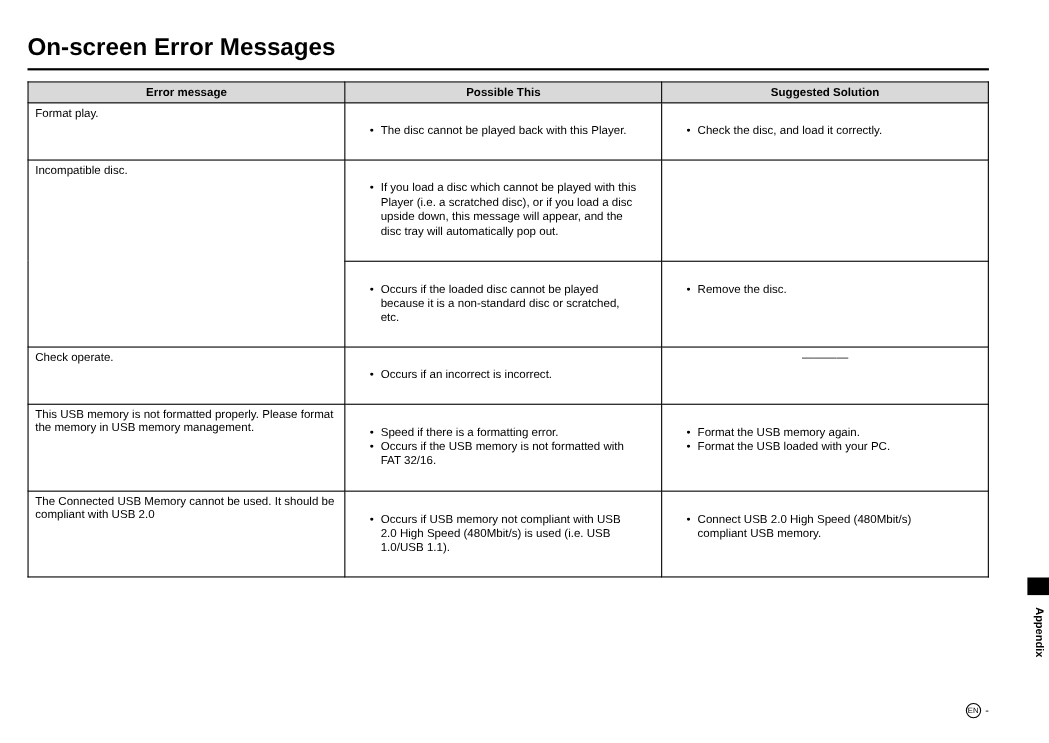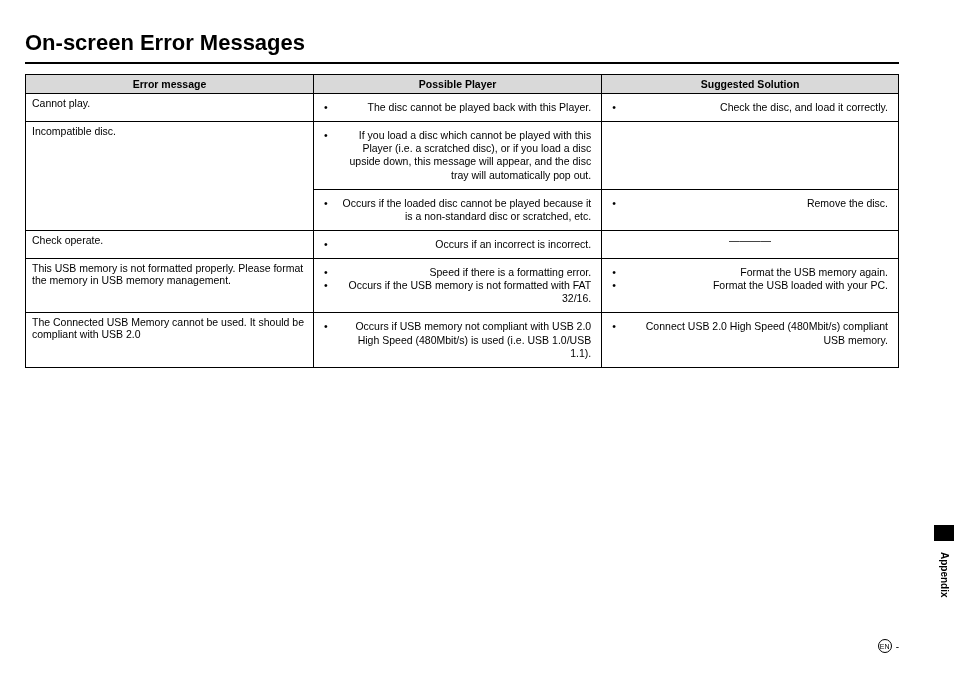--- a/index.html
+++ b/index.html
@@ -44,23 +44,22 @@
       background: #d9d9d9;
       font-weight: bold;
       text-align: center;
       font-size: 10.5px;
     }
     table.err col.c1 { width: 33%; }
     table.err col.c2 { width: 33%; }
     table.err col.c3 { width: 34%; }
     table.err ul {
       list-style: none;
-      margin: 4px;
+      margin: 16px;
       padding: 0;
-      text-align: right;
     }
     table.err ul li {
       position: relative;
       padding-left: 10px;
       line-height: 1.25;
     }
     table.err ul li::before {
       content: "•";
       position: absolute;
       left: 0;
@@ -115,28 +114,28 @@
 
   <table class="err">
     <colgroup>
         <col class="c1">
         <col class="c2">
         <col class="c3">
       </colgroup>
     <thead>
       <tr>
         <th>Error message</th>
-        <th>Possible Player</th>
+        <th>Possible This</th>
         <th>Suggested Solution</th>
       </tr>
     </thead>
     <tbody>
 
       <tr>
-        <td>Cannot play.</td>
+        <td>Format play.</td>
         <td>
           <ul>
               <li>The disc cannot be played back with this Player.</li>
             </ul>
         </td>
         <td>
           <ul>
               <li>Check the disc, and load it correctly.</li>
             </ul>
         </td>

